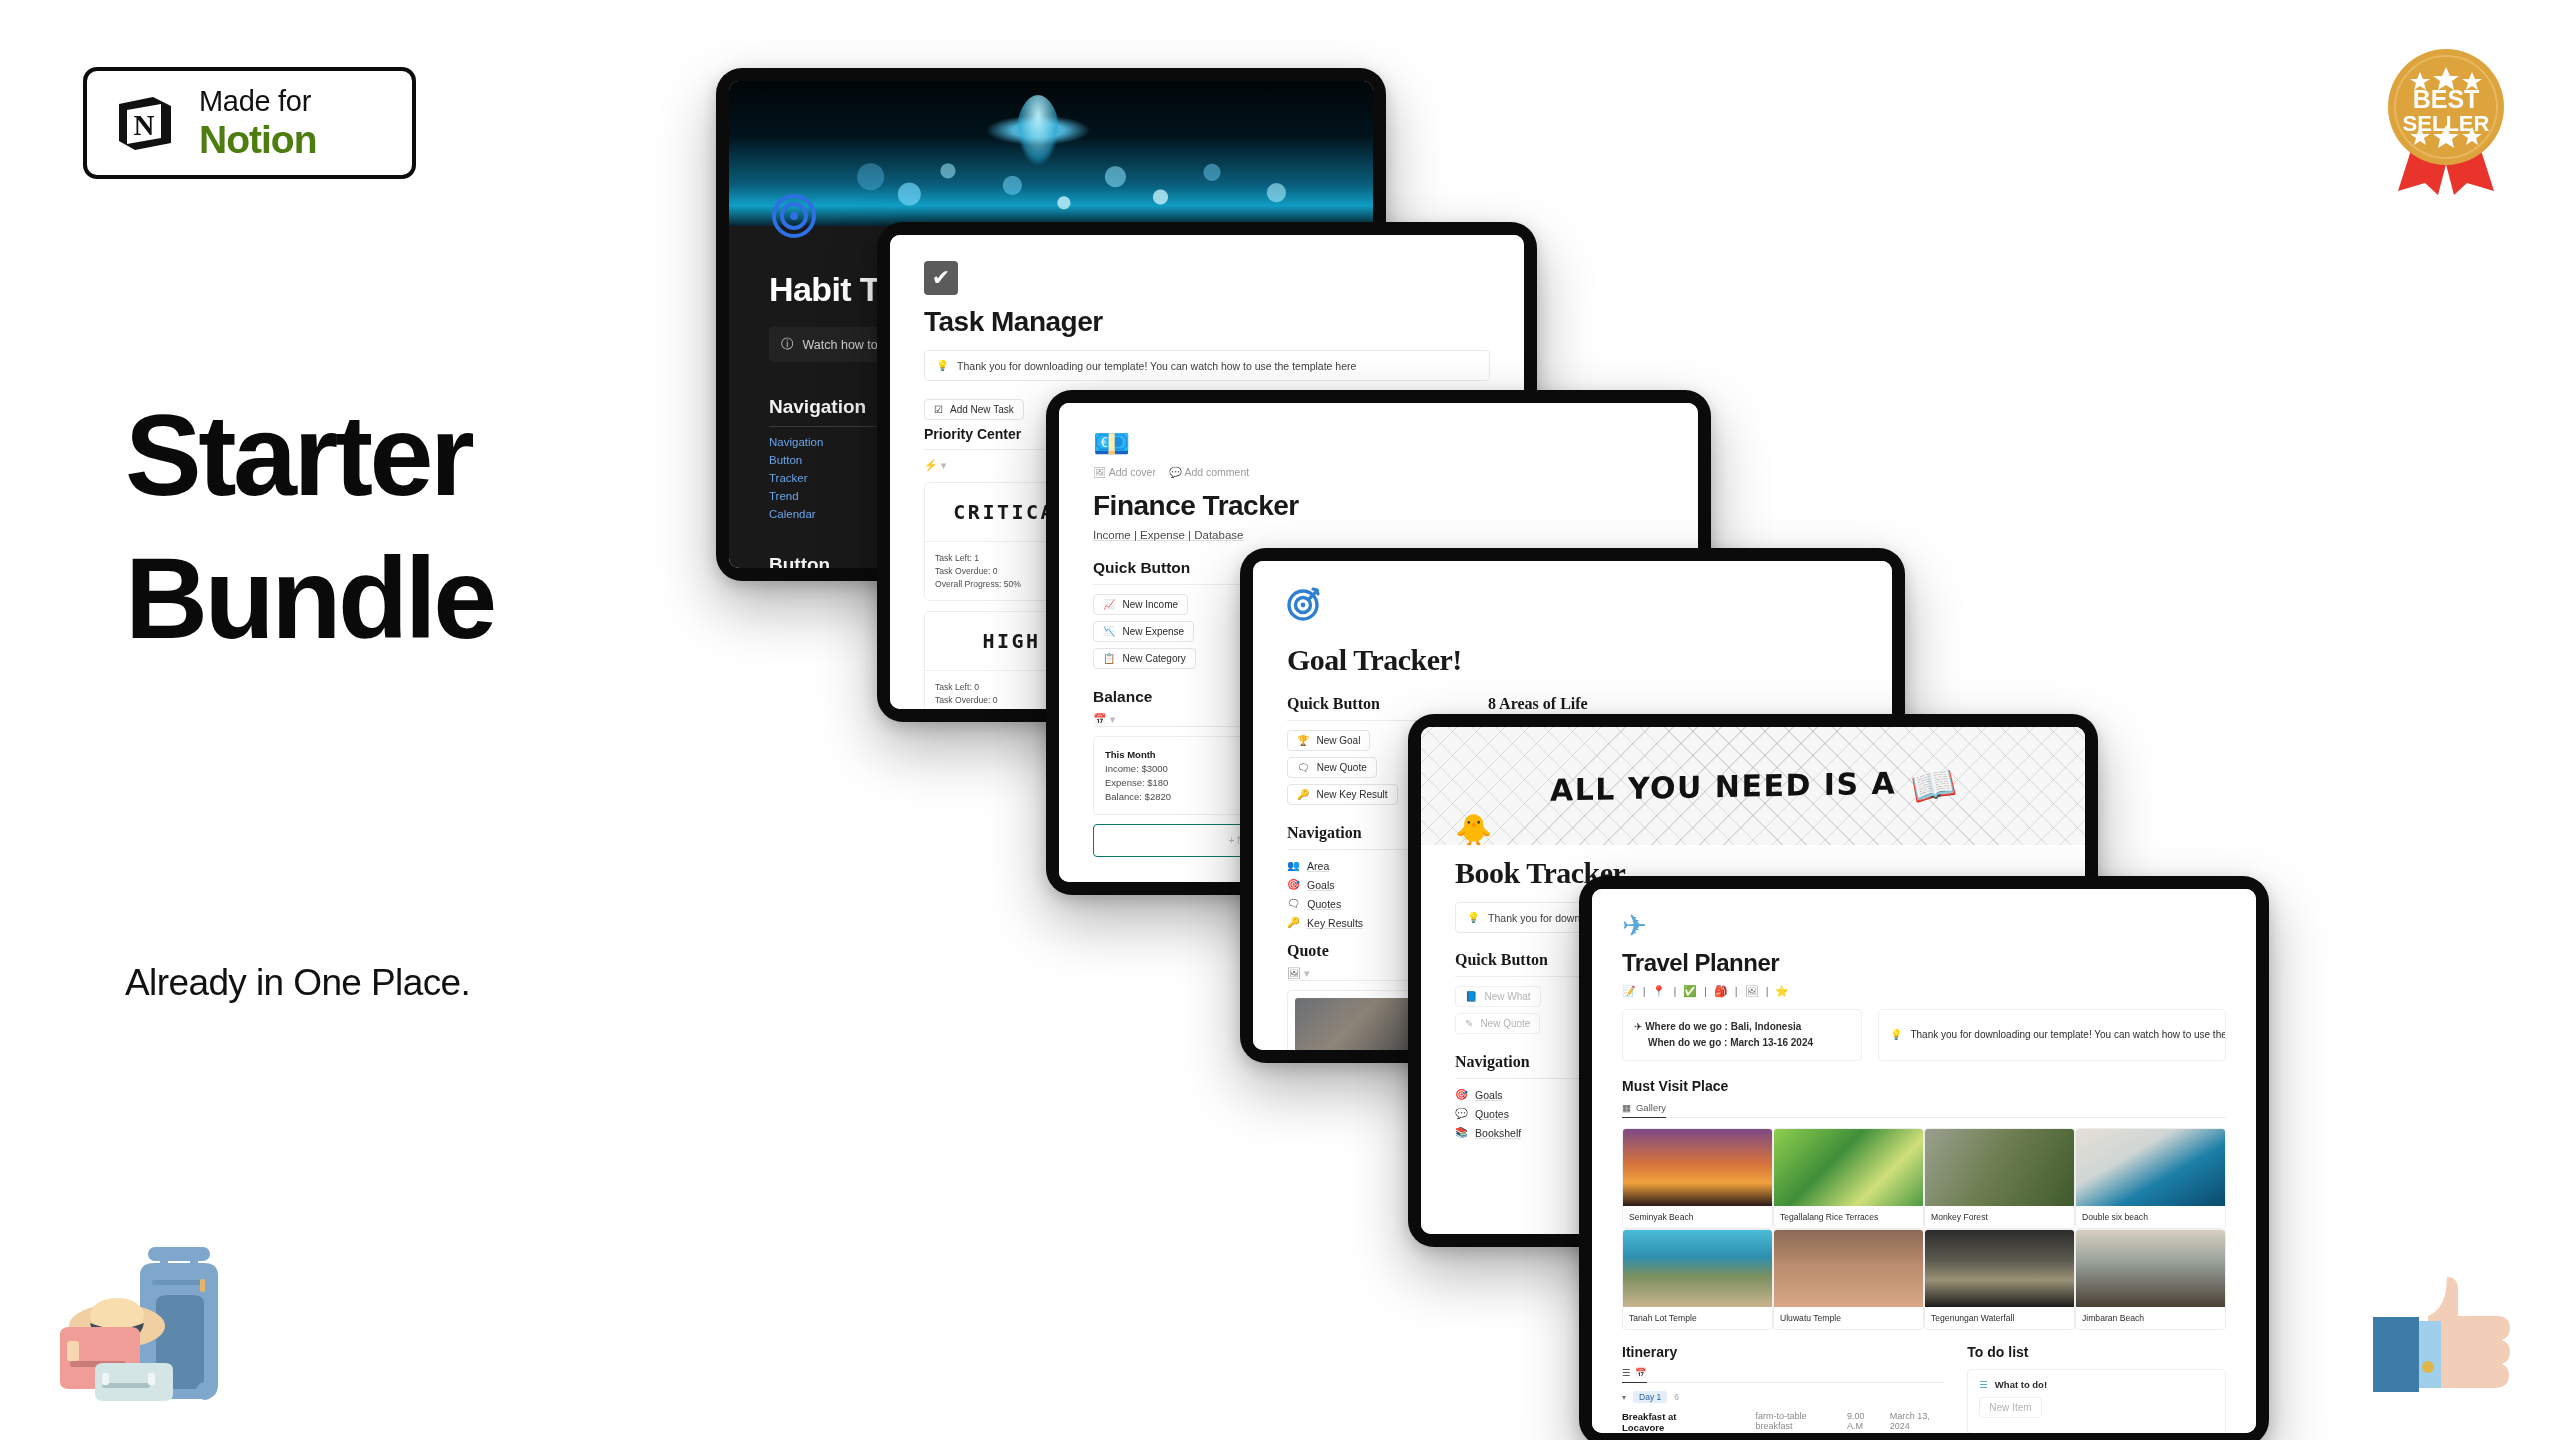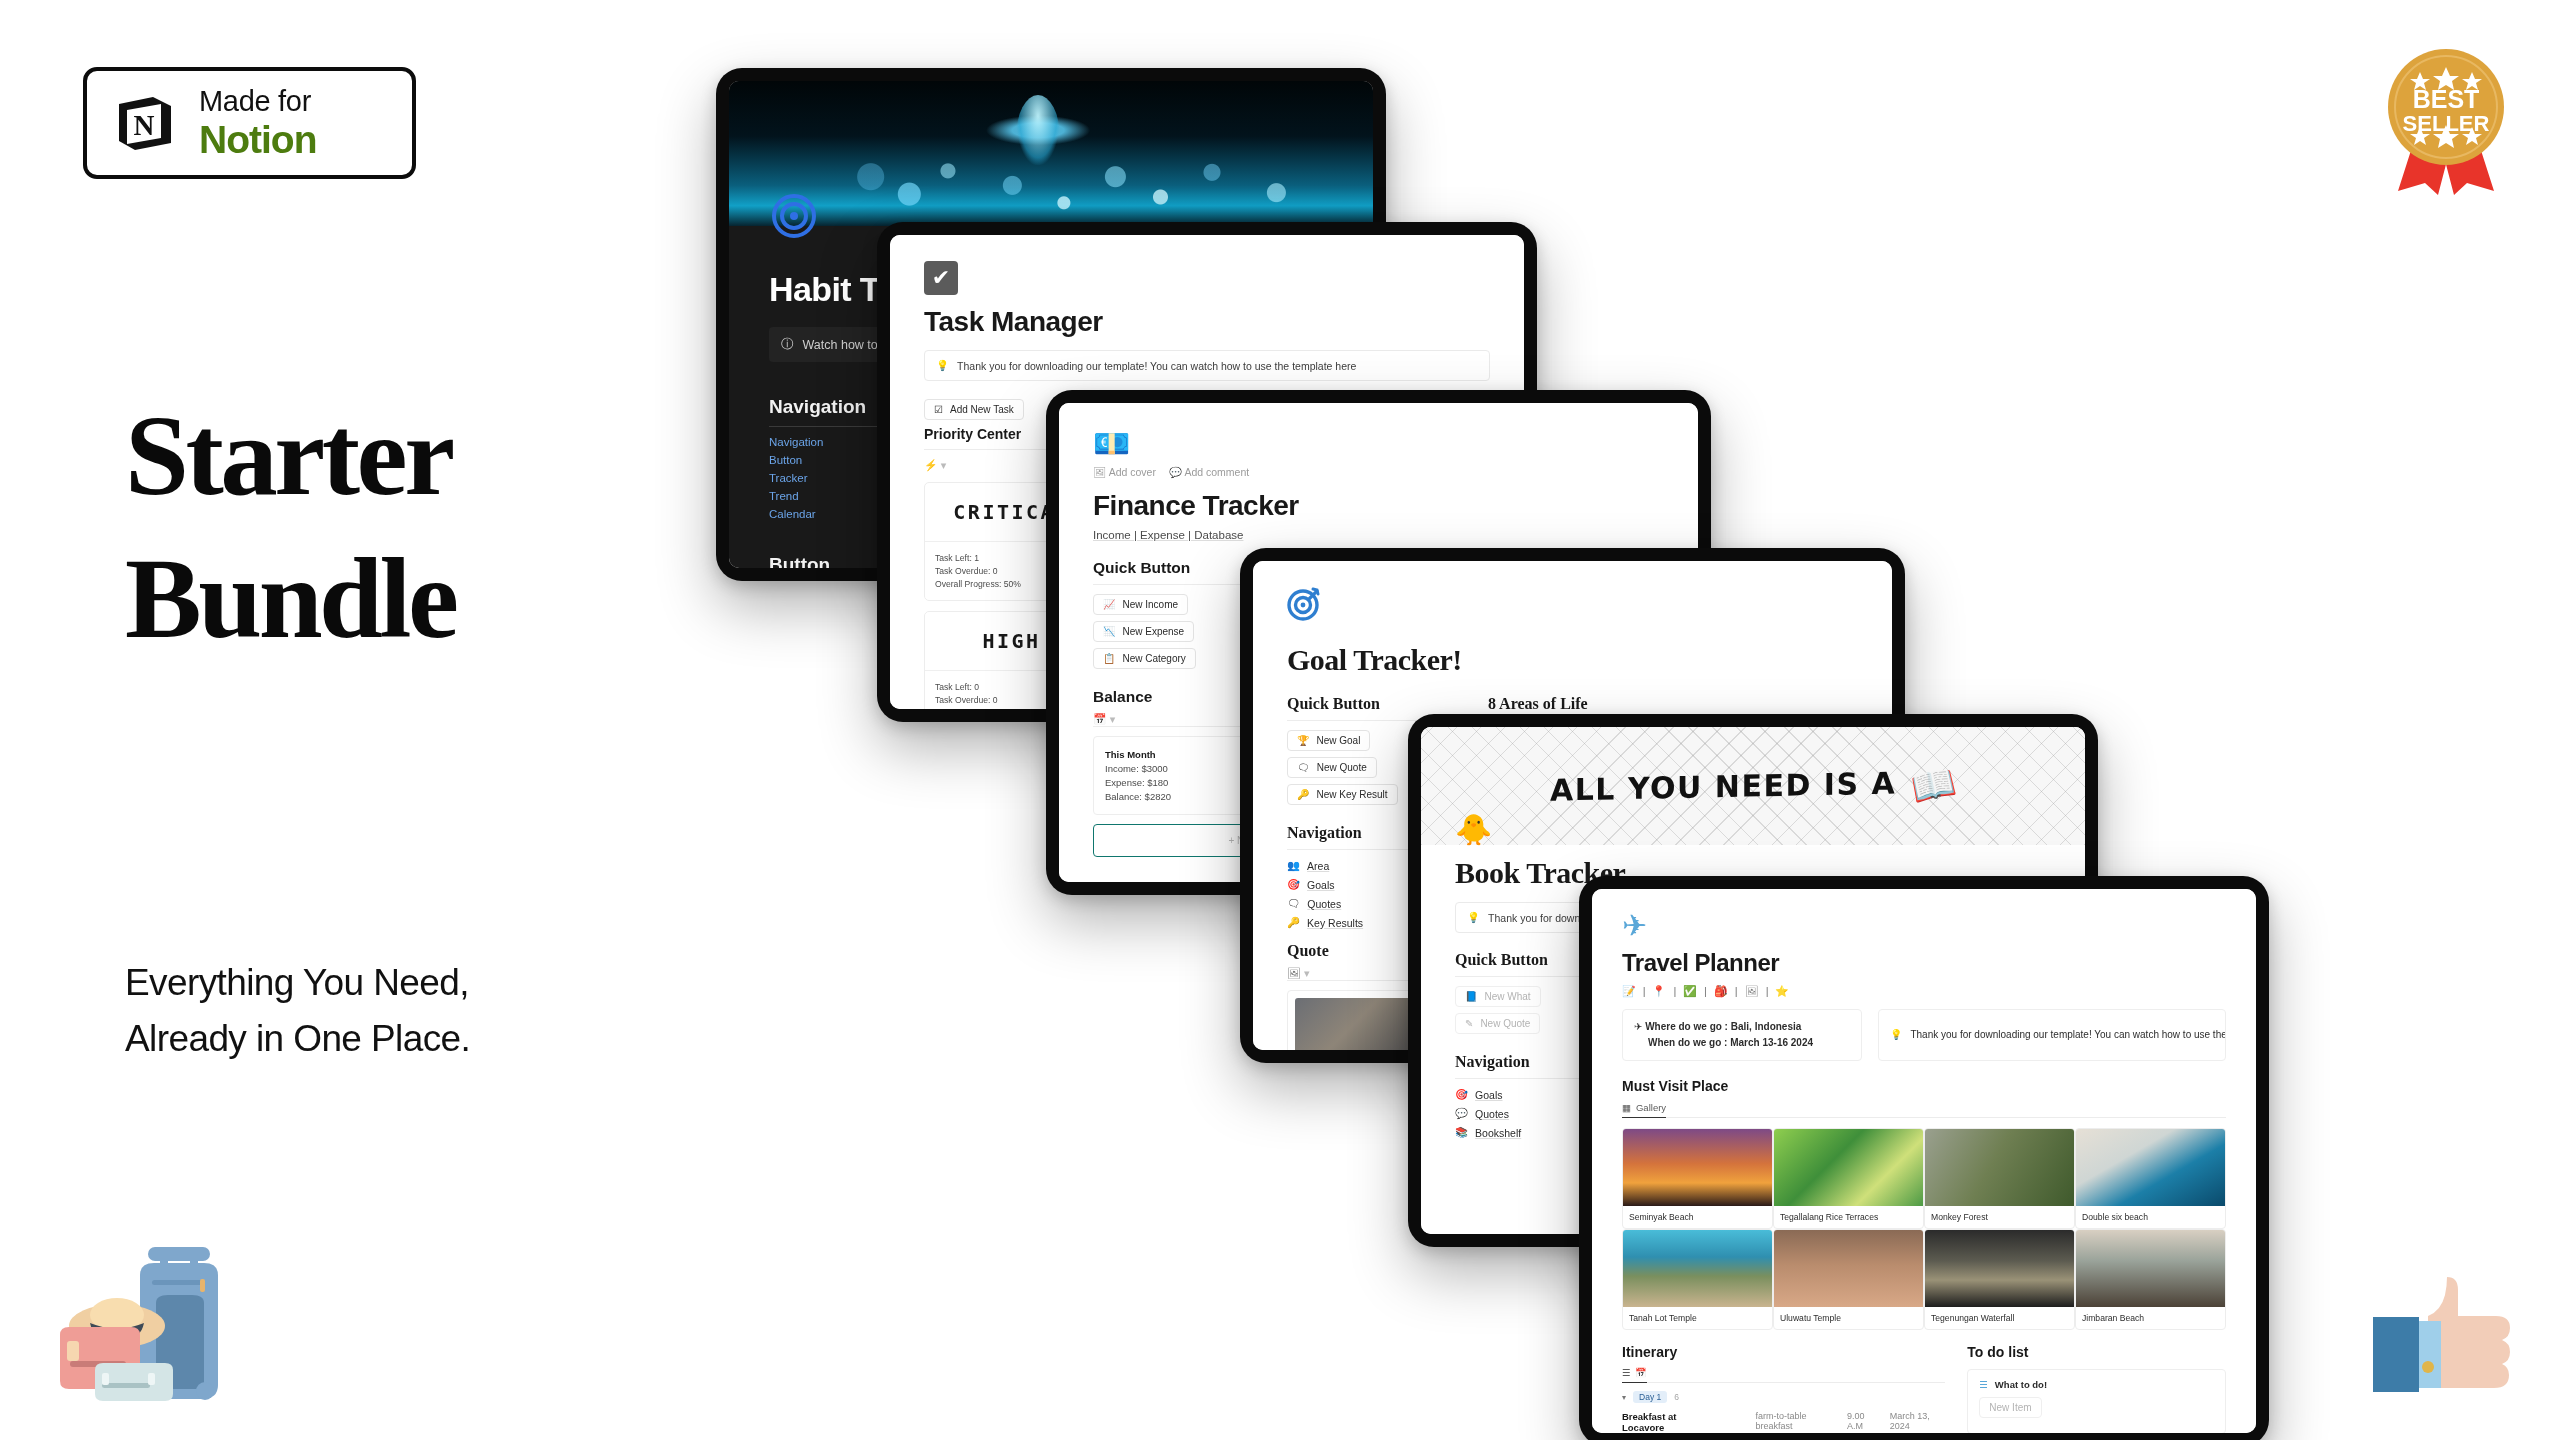--- a/index.html
+++ b/index.html
@@ -21,21 +21,21 @@
   .notion-words{display:flex;flex-direction:column;line-height:1;}
   .notion-made{font-size:29px;color:#111;letter-spacing:-.3px;}
   .notion-name{font-size:39px;font-weight:700;color:#4d7c0f;letter-spacing:-1px;margin-top:4px;}
 
   
   .seller{position:absolute;right:47px;top:45px;width:132px;height:150px;}
   .seller svg{width:100%;height:100%;display:block;}
 
   
   .headline{
-    position:absolute;left:125px;top:398px;width:620px;font-family:Liberation Serif, serif;
+    position:absolute;left:125px;top:398px;width:620px;
   }
   .headline .ln{
     font-size:115px;font-weight:800;color:#0a0a0a;letter-spacing:-3.5px;
     line-height:1.0;margin:0 0 28px 0;white-space:nowrap;
   }
   .subhead{
     position:absolute;left:125px;top:955px;width:600px;
     font-size:37px;line-height:1.5;color:#111;letter-spacing:-.6px;
   }
 
@@ -209,21 +209,20 @@
       <text x="66" y="63" font-family="Liberation Sans, sans-serif" font-size="25" font-weight="700" fill="#fff" text-anchor="middle">BEST</text>
       <text x="66" y="86" font-family="Liberation Sans, sans-serif" font-size="22" font-weight="700" fill="#fff" text-anchor="middle">SELLER</text>
     </svg>
   </div>
 
   <div class="headline">
     <div class="ln">Starter</div>
     <div class="ln">Bundle</div>
   </div>
   <div class="subhead">
-    <div>Everything You Need,</div>
     <div>Already in One Place.</div>
   </div>
 
   <div class="luggage">
     <svg viewBox="0 0 260 205" aria-hidden="true">
       <rect x="118" y="12" width="62" height="14" rx="7" fill="#7fa7cc"></rect>
       <rect x="130" y="20" width="8" height="16" fill="#7fa7cc"></rect>
       <rect x="160" y="20" width="8" height="16" fill="#7fa7cc"></rect>
       <path d="M110 40 q0-12 14-12 h50 q14 0 14 12 v110 q0 14 -16 14 h-46 q-16 0 -16 -14 Z" fill="#7fa7cc"></path>
       <path d="M126 68 q0-8 12-8 h24 q12 0 12 8 v86 h-48 Z" fill="#5d87ab"></path>

